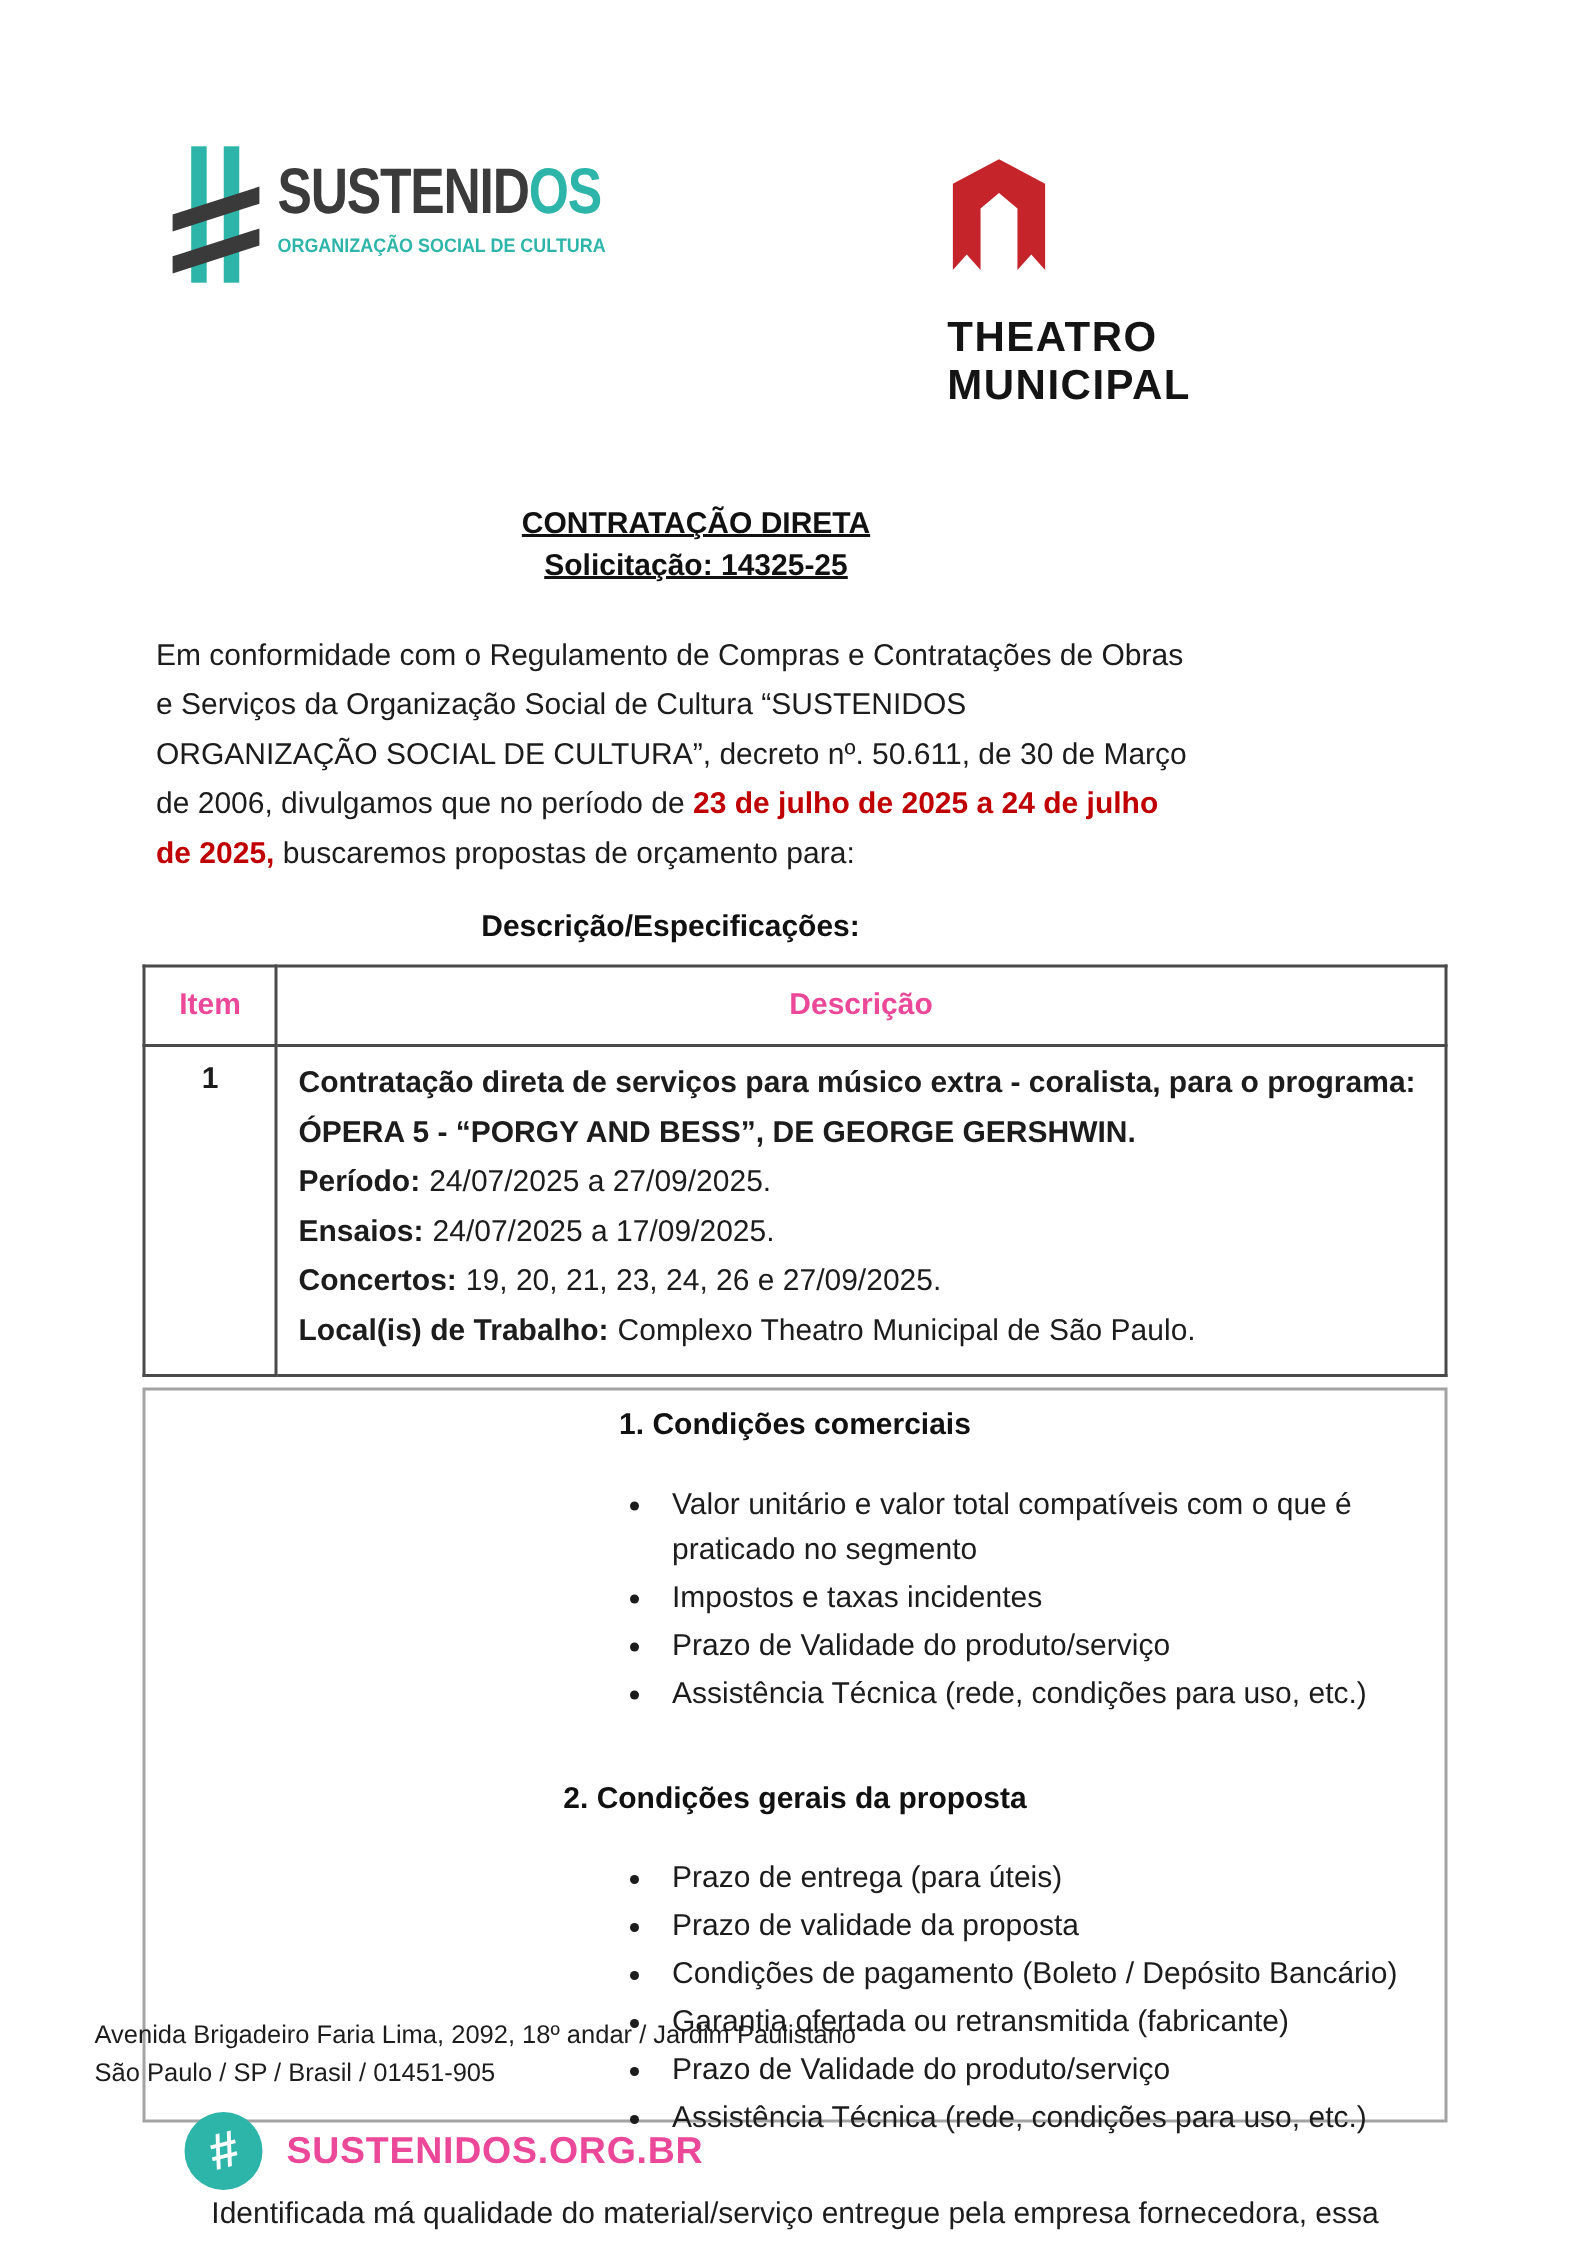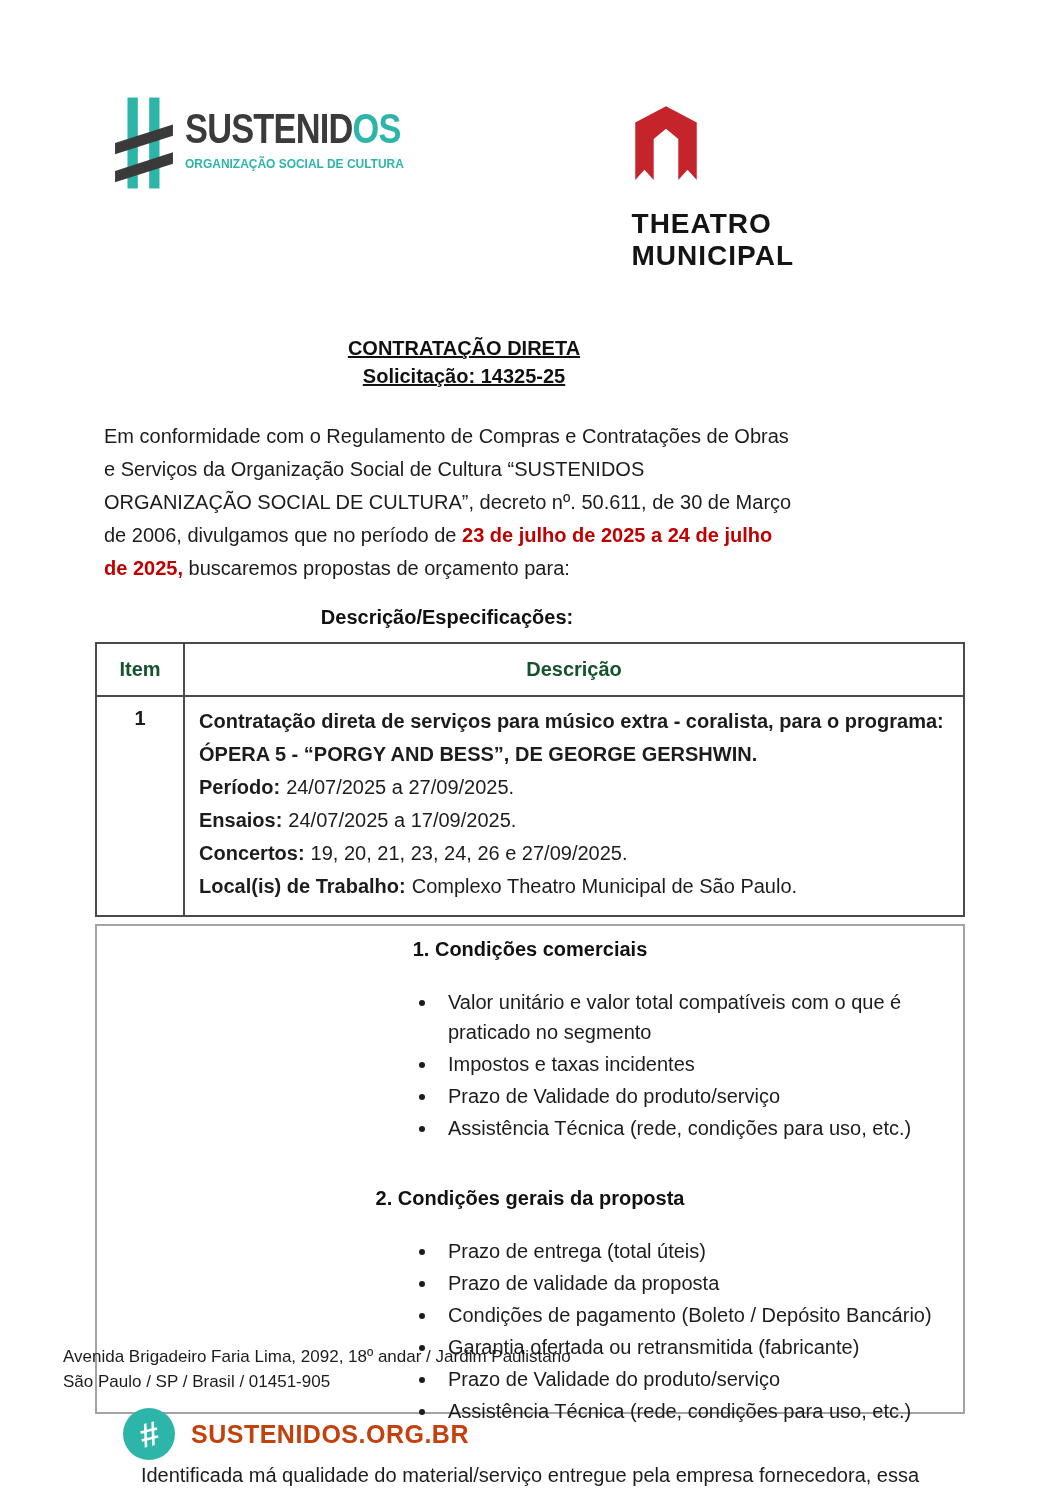--- a/index.html
+++ b/index.html
@@ -68,21 +68,21 @@
   .spec-table {
     margin: 13px 0 0 95px; width: 870px;
     border-collapse: collapse; table-layout: fixed;
   }
   .spec-table th, .spec-table td {
     border: 2px solid #4a4a4a; vertical-align: top;
   }
   .col-item { width: 88px; }
   .spec-table th {
     font-size: 20px; font-weight: bold; text-align: center;
-    padding: 14px 0; color: #14532d;
+    padding: 14px 0; color: #ec4899;
   }
   .cell-item { text-align: center; font-weight: bold; font-size: 20px; padding-top: 10px; }
   .cell-desc { padding: 8px 14px 12px 14px; font-size: 20px; line-height: 33px; }
   .desc-bold { font-weight: bold; }
   .field-line strong { margin-right: 6px; }
 
   
   .commercial-heading {
     margin-top: 29px; text-align: center;
     font-size: 20px; font-weight: bold; color: #c00000;
@@ -113,21 +113,21 @@
   .footer-address { font-size: 17px; line-height: 25px; color: #1c1c1c; }
   .footer-logo-row { display: flex; align-items: center; gap: 16px; margin: 14px 0 0 60px; }
   .footer-circle {
     width: 52px; height: 52px; border-radius: 50%;
     background: #2db5aa; color: #ffffff;
     display: flex; align-items: center; justify-content: center;
     font-size: 34px; font-weight: bold;
   }
   .footer-circle span { display: inline-block; transform: rotate(-14deg); }
   .footer-site {
-    color: #c2410c; font-size: 25px; font-weight: bold; letter-spacing: 0.5px;
+    color: #ec4899; font-size: 25px; font-weight: bold; letter-spacing: 0.5px;
   }
 </style>
 </head>
 <body>
 
 <div class="page">
 
   <div class="header-row">
     <div class="sustenidos-logo">
       <span>
@@ -194,21 +194,21 @@
     <div class="cond-section-title">1. Condições comerciais</div>
     <ul>
       <li>Valor unitário e valor total compatíveis com o que é praticado no segmento</li>
       <li>Impostos e taxas incidentes</li>
       <li>Prazo de Validade do produto/serviço</li>
       <li>Assistência Técnica (rede, condições para uso, etc.)</li>
     </ul>
 
     <div class="cond-section-title cond-section-2-title">2. Condições gerais da proposta</div>
     <ul>
-      <li>Prazo de entrega (total úteis)</li>
+      <li>Prazo de entrega (para úteis)</li>
       <li>Prazo de validade da proposta</li>
       <li>Condições de pagamento (Boleto / Depósito Bancário)</li>
       <li>Garantia ofertada ou retransmitida (fabricante)</li>
       <li>Prazo de Validade do produto/serviço</li>
       <li>Assistência Técnica (rede, condições para uso, etc.)</li>
     </ul>
 
     <p class="cond-note">Identificada má qualidade do material/serviço entregue pela empresa fornecedora, essa se obriga a efetuar a substituição total do material/serviço em prazo não superior a 10 (dez) dias.</p>
   </div>
 

